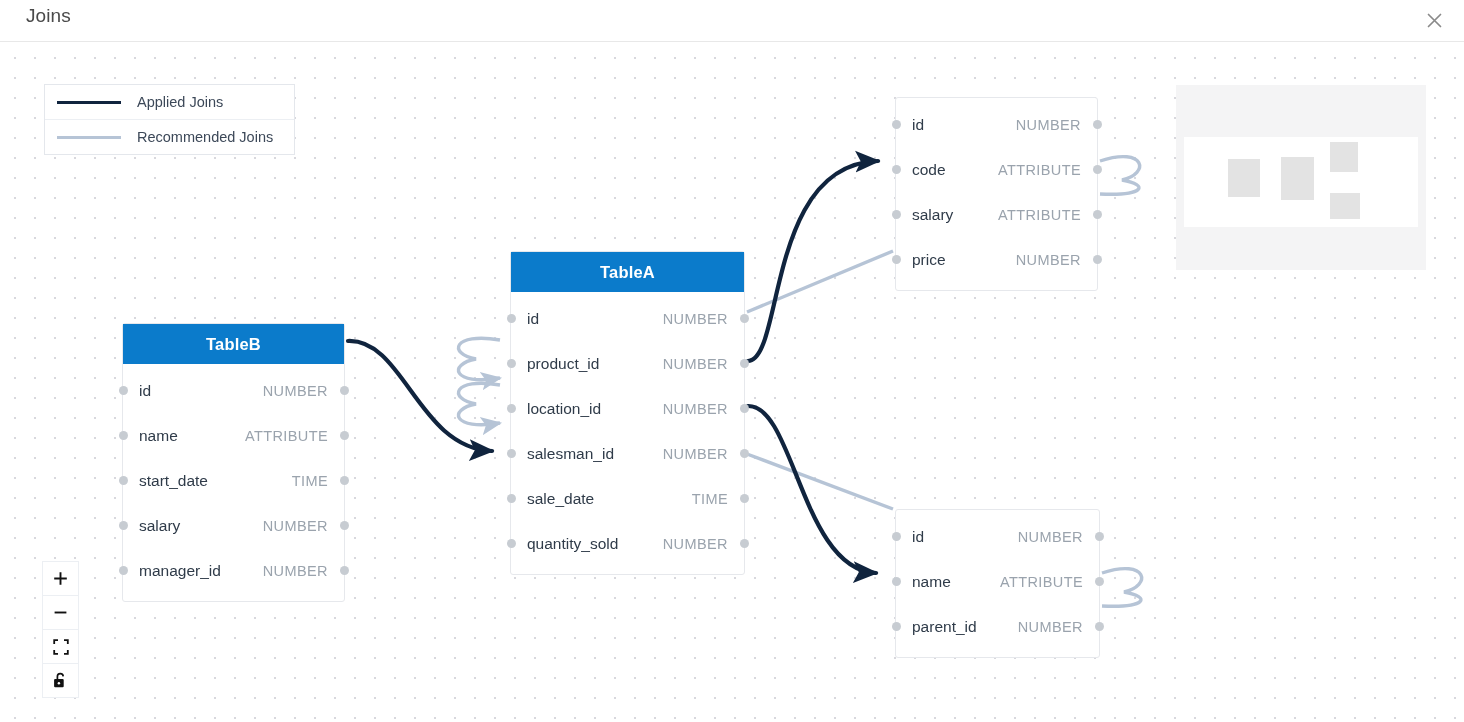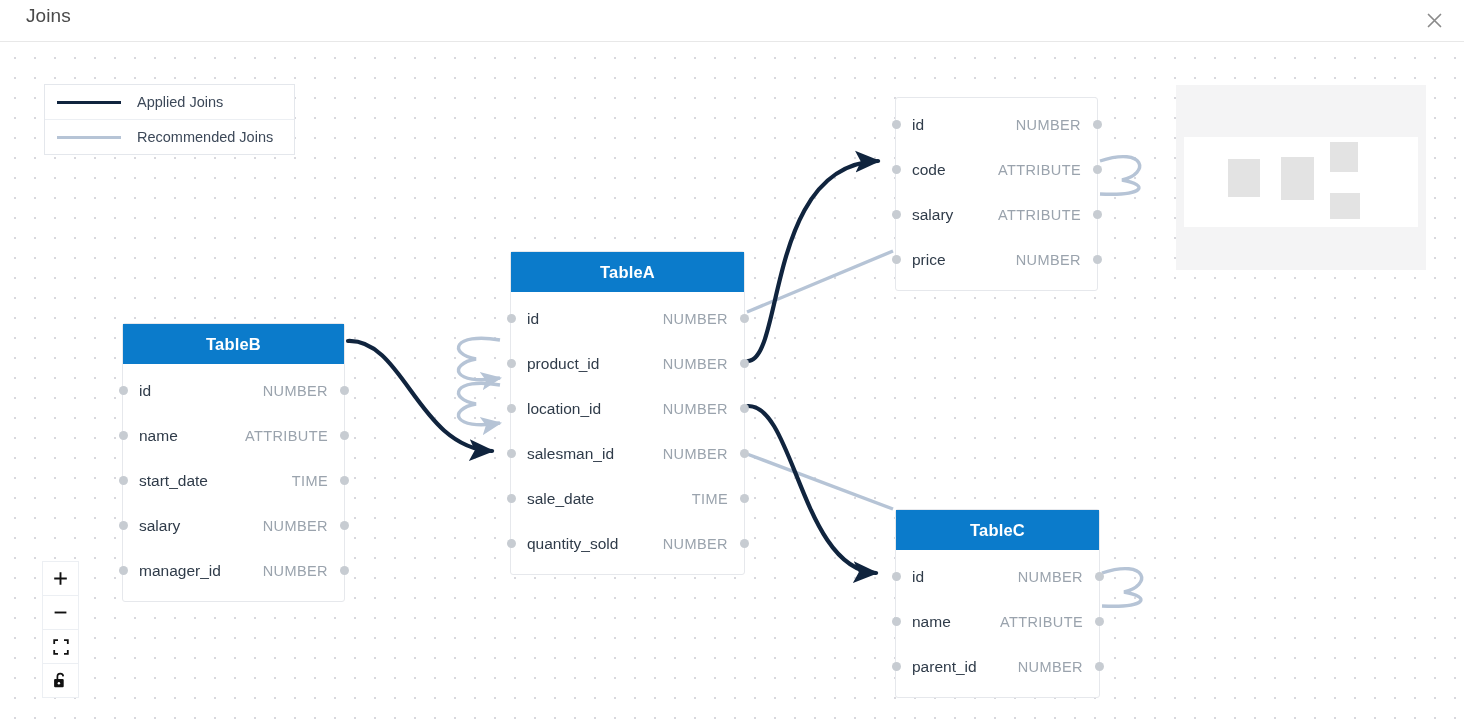--- a/index.html
+++ b/index.html
@@ -273,23 +273,20 @@
             </div>
             <div class="tbl-row">
               <span class="port left"></span>
               <span class="col-name">price</span>
               <span class="col-type">NUMBER</span>
               <span class="port right"></span>
             </div>
           </div>
         </div>
         <div class="tbl" style="left: 895px; top: 467px; width: 205px;">
-          <div class="tbl-head">
-            <span>TableC</span>
-          </div>
           <div class="tbl-body">
             <div class="tbl-row">
               <span class="port left"></span>
               <span class="col-name">id</span>
               <span class="col-type">NUMBER</span>
               <span class="port right"></span>
             </div>
             <div class="tbl-row">
               <span class="port left"></span>
               <span class="col-name">name</span>

